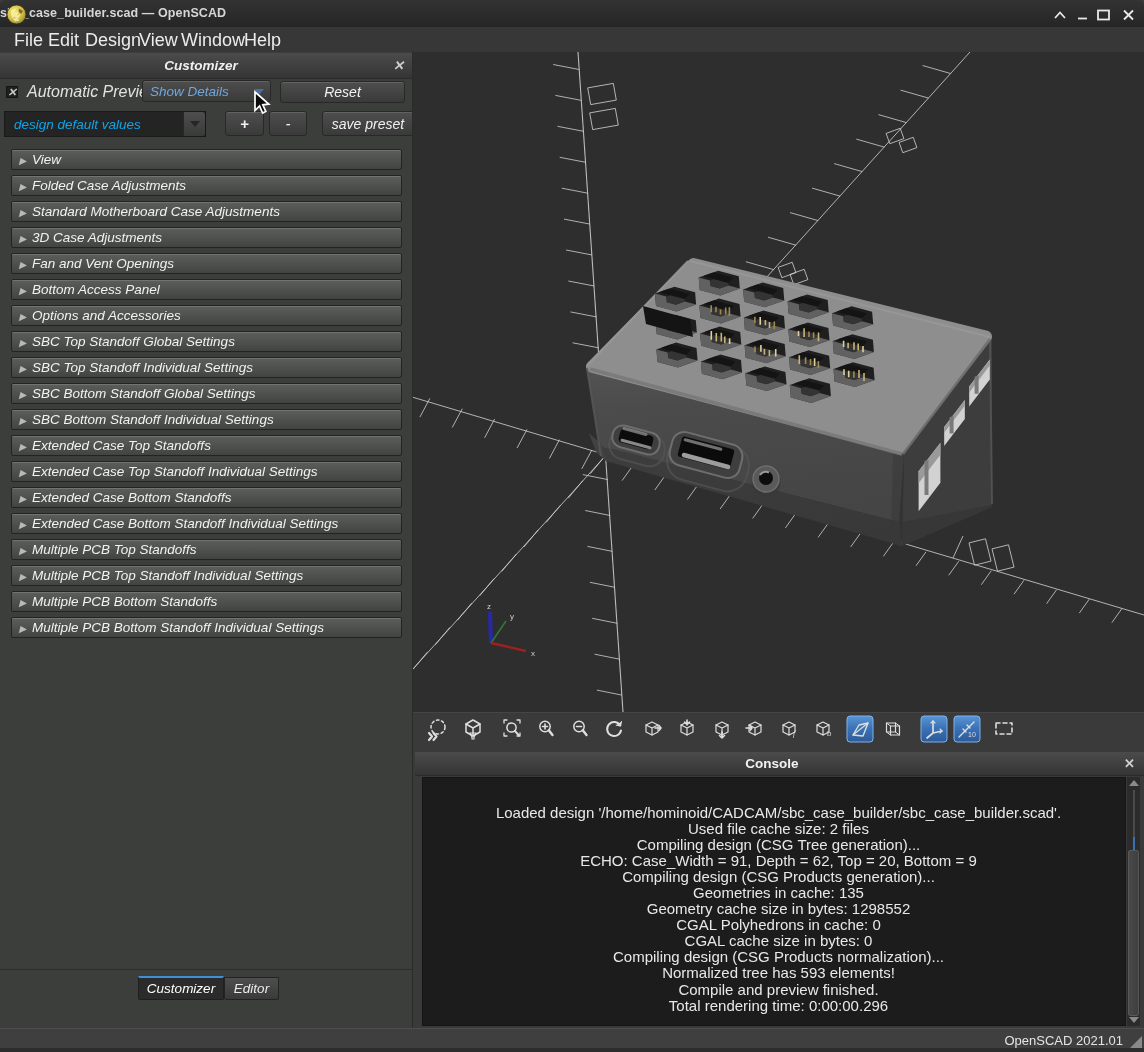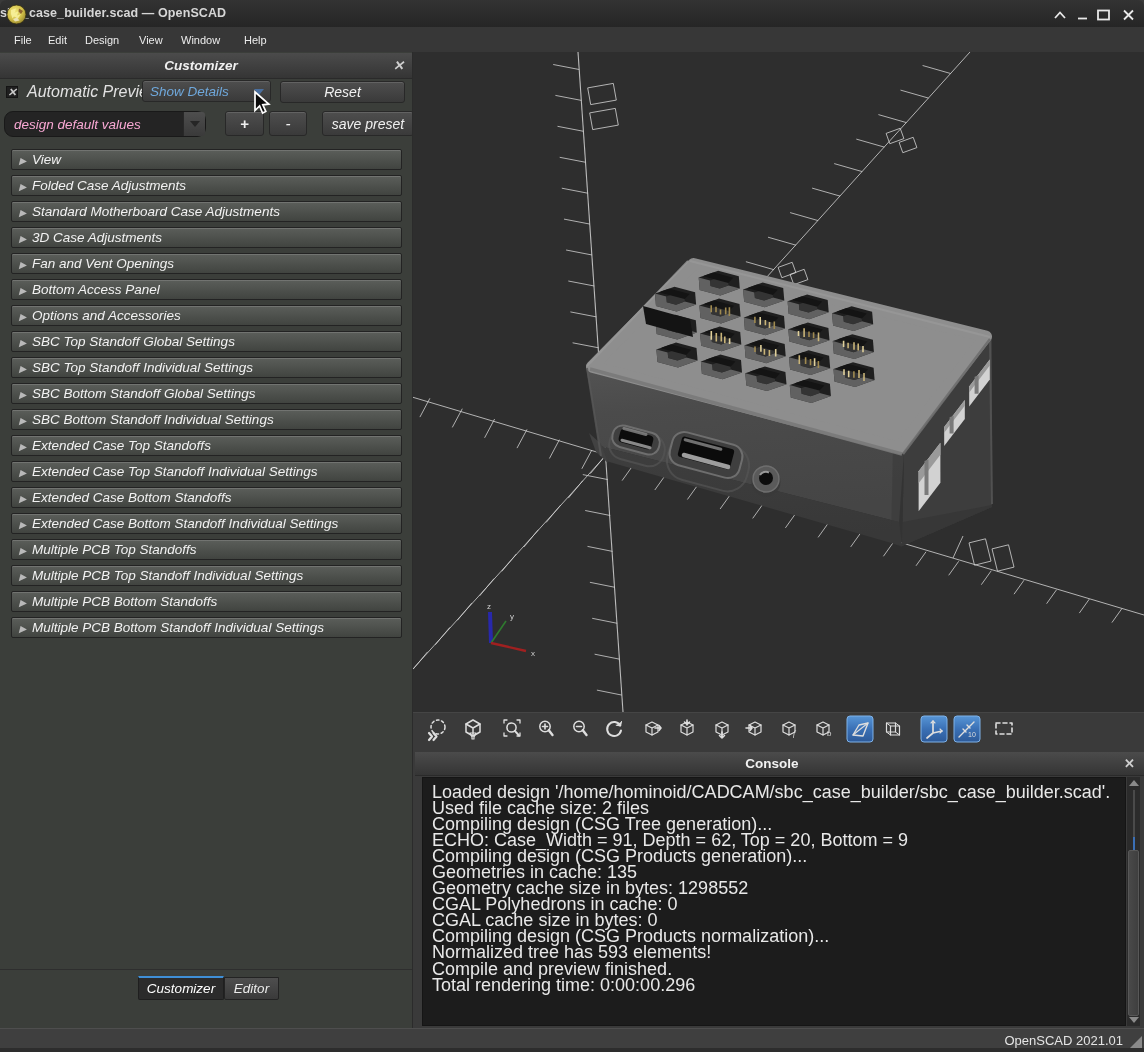--- a/index.html
+++ b/index.html
@@ -2,39 +2,39 @@
 <html><head><meta charset="utf-8"><style>
 * { margin:0; padding:0; box-sizing:border-box; -webkit-font-smoothing:antialiased; }
 html,body { width:1144px; height:1052px; overflow:hidden; background:#3a3a3a;
   font-family:"Liberation Sans",sans-serif; }
 .abs { position:absolute; }
 #titlebar { left:0; top:0; width:1144px; height:27px;
   background:linear-gradient(#333333,#252525); border-radius:6px 6px 0 0; }
 #title { left:0; top:0; width:1074px; height:27px; line-height:27px; 
   color:#d6d6d6; font-size:12.5px; font-weight:bold; letter-spacing:0.1px; }
 #menubar { left:0; top:27px; width:1144px; height:25px; background:#373737; }
-.mi { position:absolute; top:0; height:25px; line-height:26px; color:#ececec; font-size:11px;text-align:right; }
+.mi { position:absolute; top:0; height:25px; line-height:26px; color:#ececec; font-size:18px;text-align:right; }
 #lpanel { left:0; top:52px; width:412px; height:976px; background:#3b3e3a;font-style:italic; }
 #phead { left:0; top:1px; width:412px; height:26px;
   background:linear-gradient(#4b4b4b,#353535); border-bottom:1px solid #2a2a2a;
   text-align:center; color:#f0f0f0; font-weight:bold; font-size:13.5px; line-height:25px; padding-right:10px; }
 .xbtn { position:absolute; color:#cfcfcf; font-size:13px; font-weight:bold; }
 #chk { left:6px; top:34px; width:12px; height:12px; background:#1f1f1f; border:1px solid #141414;
   color:#c8c8c8; font-size:11px; line-height:11px; text-align:center; font-weight:bold; }
 #autoprev { left:27px; top:29px; font-size:16px; color:#e2e2e2; height:22px; line-height:22px; }
 .btn { position:absolute; background:linear-gradient(#4e4e4e,#3a3a3a); border:1px solid #282828;
   border-radius:3px; color:#f0f0f0; text-align:center;
   box-shadow:inset 0 1px 0 rgba(255,255,255,0.12); }
 #combo1 { left:142px; top:28px; width:129px; height:22px; font-size:13.5px;
   color:#6fa8dc; text-align:left; padding-left:7px; line-height:21px; }
 #combo1 .dd { position:absolute; right:6px; top:8px; width:0; height:0;
   border-left:5px solid transparent; border-right:5px solid transparent; border-top:6px solid #4a6f9f; }
 #reset { left:280px; top:29px; width:125px; height:22px; font-size:14px; line-height:21px; }
 #combo2 { left:4px; top:59px; width:202px; height:26px; background:#242424;
-  border:1px solid #191919; border-radius:9px; color:#f9a8d4; font-size:13.5px;
+  border:1px solid #191919; border-radius:0; color:#0ea5e9; font-size:13.5px;
   line-height:25px; padding-left:9px; }
 #combo2 .ddb { position:absolute; right:0; top:0; width:22px; height:24px;
   background:linear-gradient(#4e4e4e,#3a3a3a); border-left:1px solid #282828; border-radius:0 3px 3px 0; }
 #combo2 .dd { position:absolute; right:5px; top:9px; width:0; height:0;
   border-left:5px solid transparent; border-right:5px solid transparent; border-top:6px solid #262626; }
 #plus { left:225px; top:59px; width:39px; height:25px; font-size:15px; line-height:24px; font-weight:bold; }
 #minus { left:269px; top:59px; width:38px; height:25px; font-size:15px; line-height:23px; }
 #savep { left:322px; top:59px; width:92px; height:25px; font-size:14px; line-height:24px; }
 .secbar { position:absolute; left:11px; width:391px; height:21px;
   background:linear-gradient(#5b5e5a,#414440); border:1px solid #232323; border-radius:2px;
@@ -48,21 +48,21 @@
 #tab2 { left:224px; top:925px; width:55px; height:23px; background:linear-gradient(#4e4e4e,#3a3a3a);
   border:1px solid #232323; color:#ebebeb; font-size:13.5px; text-align:center; line-height:21px;
   border-radius:0 0 2px 2px; }
 #splitter { left:412px; top:52px; width:1px; height:976px; background:#2b2b2b; }
 #toolbar { left:413px; top:712px; width:731px; height:34px; background:#3a3a3a;
   border-top:1px solid #454545; }
 #chead { left:415px; top:752px; width:729px; height:24px; padding-right:15px;
   background:linear-gradient(#4b4b4b,#353535); border-bottom:1px solid #2a2a2a;
   text-align:center; color:#f2f2f2; font-weight:bold; font-size:13.5px; line-height:23px; }
 #console { left:422px; top:777px; width:704px; height:249px; background:#1c1c1c;
-  border:1px solid #151515; color:#e8e8e8; font-size:18px; padding:4px 0 0 9px; }
+  border:1px solid #151515; color:#e8e8e8; font-size:15px; padding:26px 0 0 9px;text-align:center; }
 #console div { height:16.05px; white-space:pre; }
 #sbar { left:1127px; top:777px; width:13px; height:249px; background:#2b2b2b; }
 #sbar .shaft { position:absolute; left:6px; top:13px; width:2px; height:60px; background:#4a4a4a; }
 #sbar .blue { position:absolute; left:6px; top:60px; width:2px; height:13px; background:#3b6fb5; }
 #sbar .thumb { position:absolute; left:1px; top:73px; width:11px; height:166px;
   background:linear-gradient(90deg,#494949,#3f3f3f); border:1px solid #585858; border-radius:2px; }
 .sarr { position:absolute; left:2px; width:0; height:0; border-left:5px solid transparent;
   border-right:5px solid transparent; }
 #statusbar { left:0; top:1028px; width:1144px; height:24px; background:#3f3f3f;
   border-top:1px solid #4e4e4e; color:#e4e4e4; font-size:13px; line-height:23px; }

